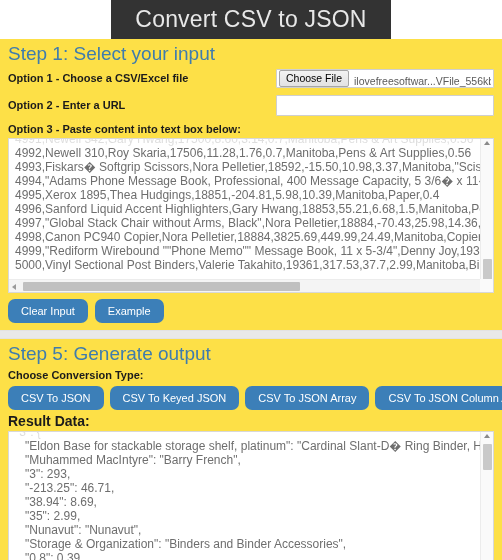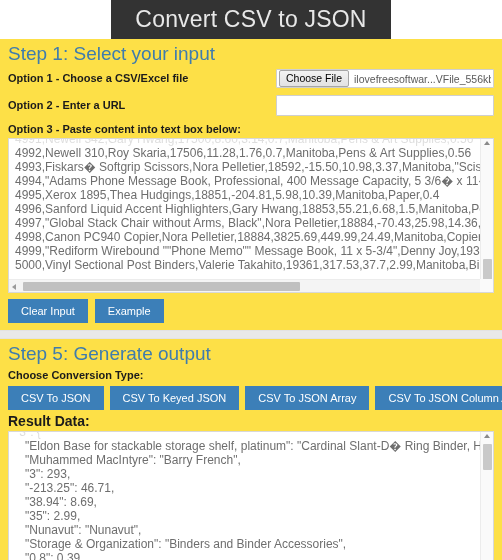--- a/index.html
+++ b/index.html
@@ -59,21 +59,21 @@
     margin-bottom: 7px;
   }
 
   
   .file-input {
     width: 218px;
     height: 19px;
     border: 1px solid #cfcfcf;
     background: #fff;
     display: flex;
-    align-items: center;
+    align-items: flex-end;
     padding: 0 2px;
     border-radius: 1px;
   }
   .choose-btn {
     background: linear-gradient(#f3f3f3,#e2e2e2);
     border: 1px solid #a6a6a6;
     border-radius: 2px;
     font-size: 10.5px;
     color: #000;
     padding: 1px 6px;
@@ -168,21 +168,21 @@
     right: 0; bottom: 0;
     width: 13px; height: 13px;
     background: #fafafa;
   }
 
   
   .btn {
     background: #3c7fb8;
     color: #ffffff;
     border: none;
-    border-radius: 0;
+    border-radius: 7px;
     font-size: 11px;
     font-family: "Liberation Sans", sans-serif;
     line-height: 12px;
     padding: 6px 13px;
     white-space: nowrap;
     cursor: pointer;
   }
   .btn-row { display: flex; gap: 7px; margin: 6px 0 0 0; }
 
   .divider {

